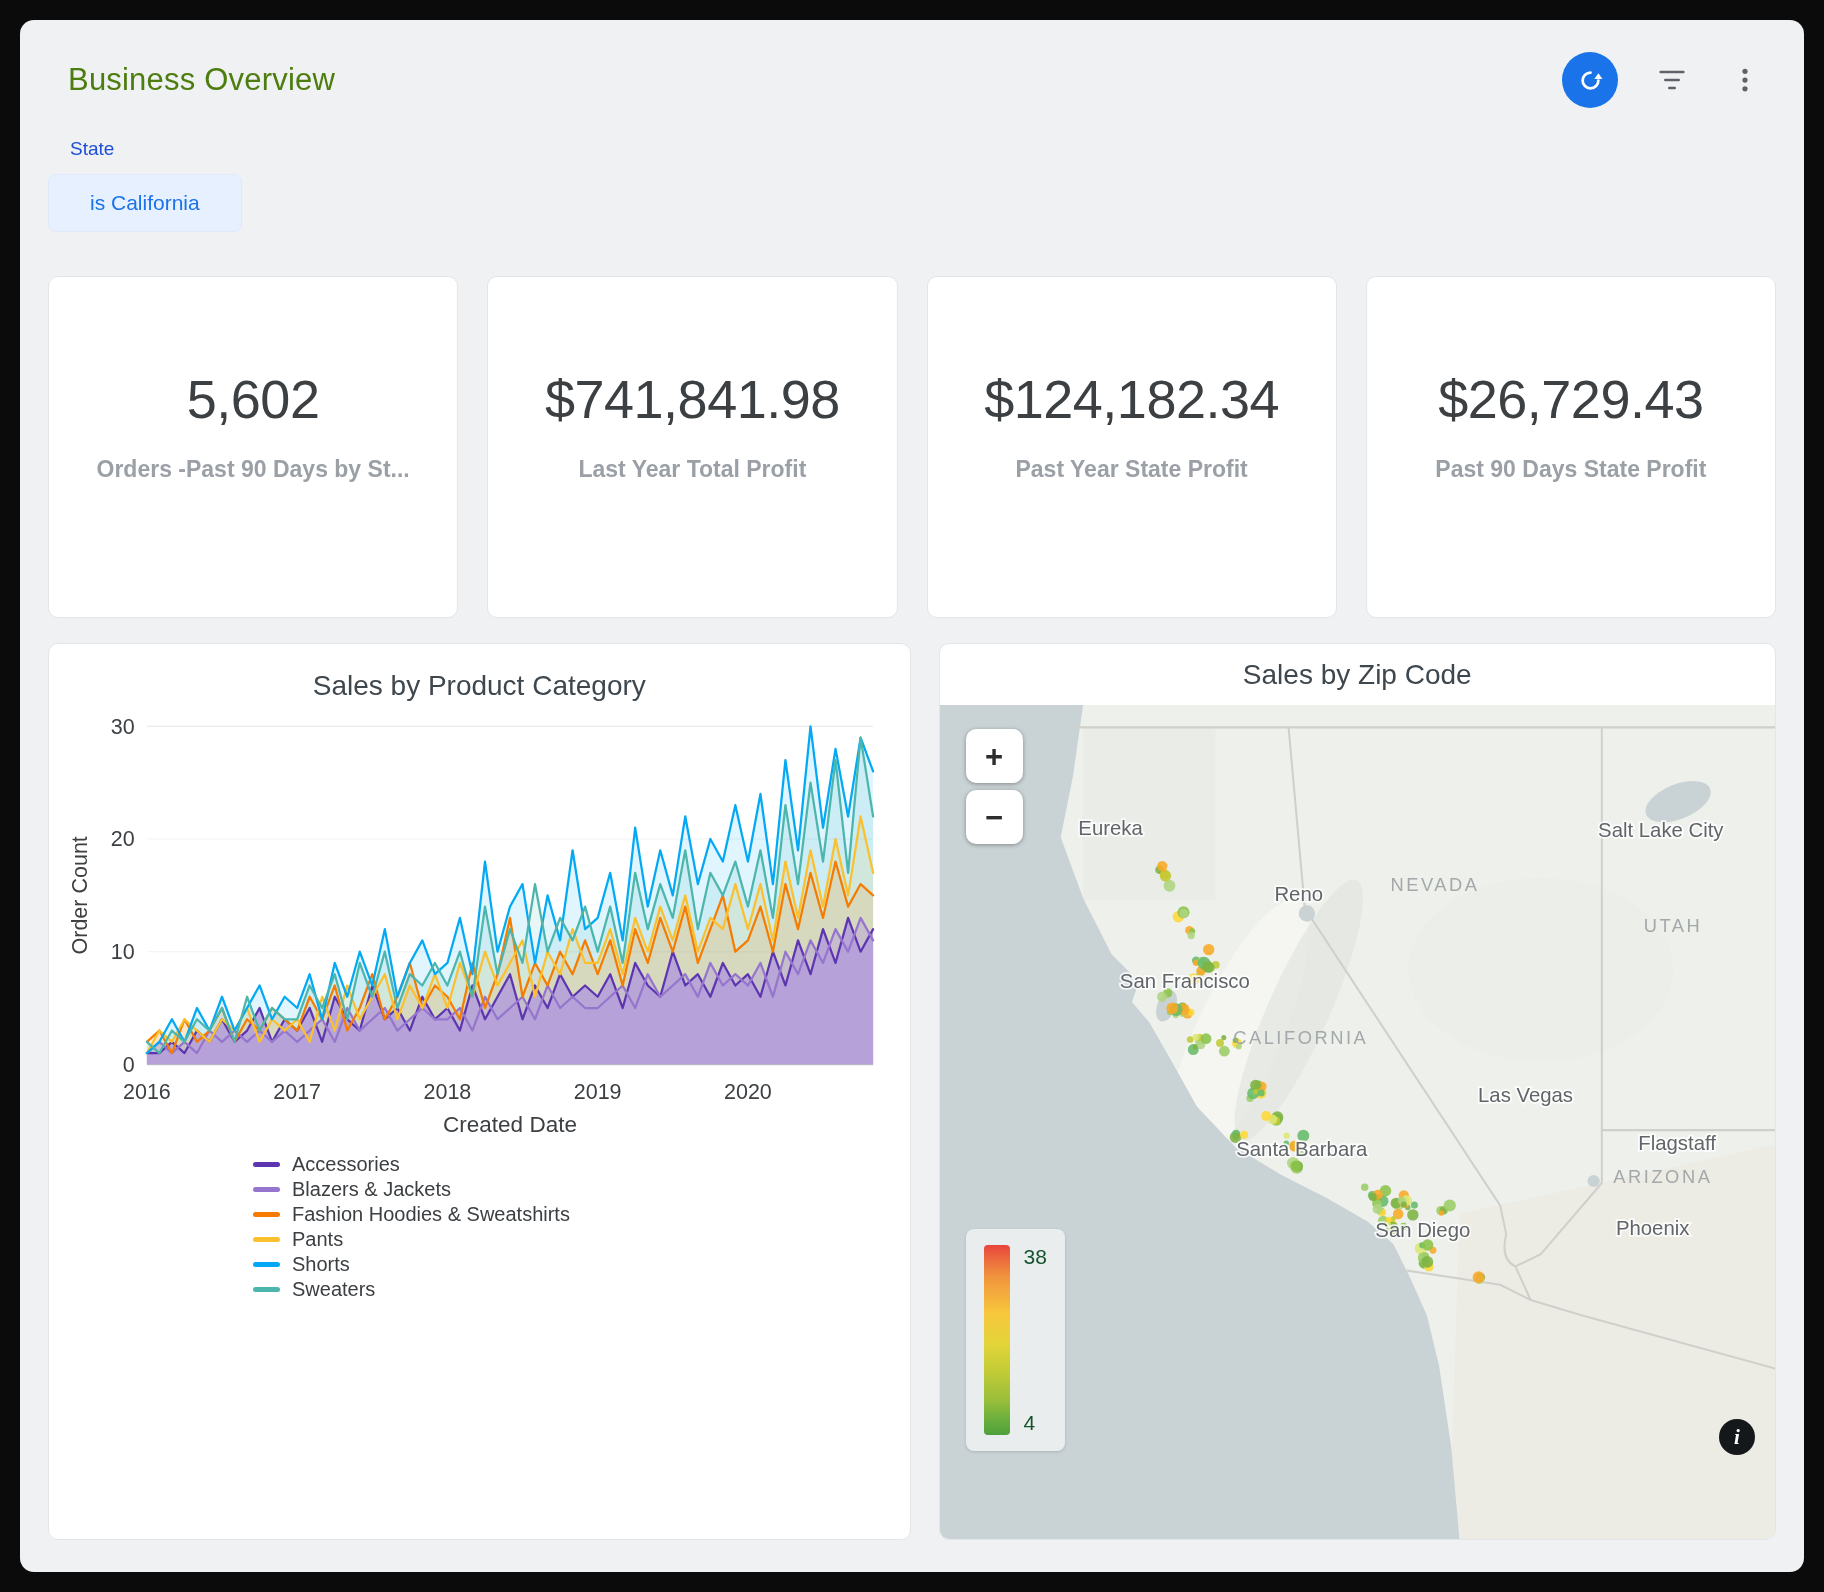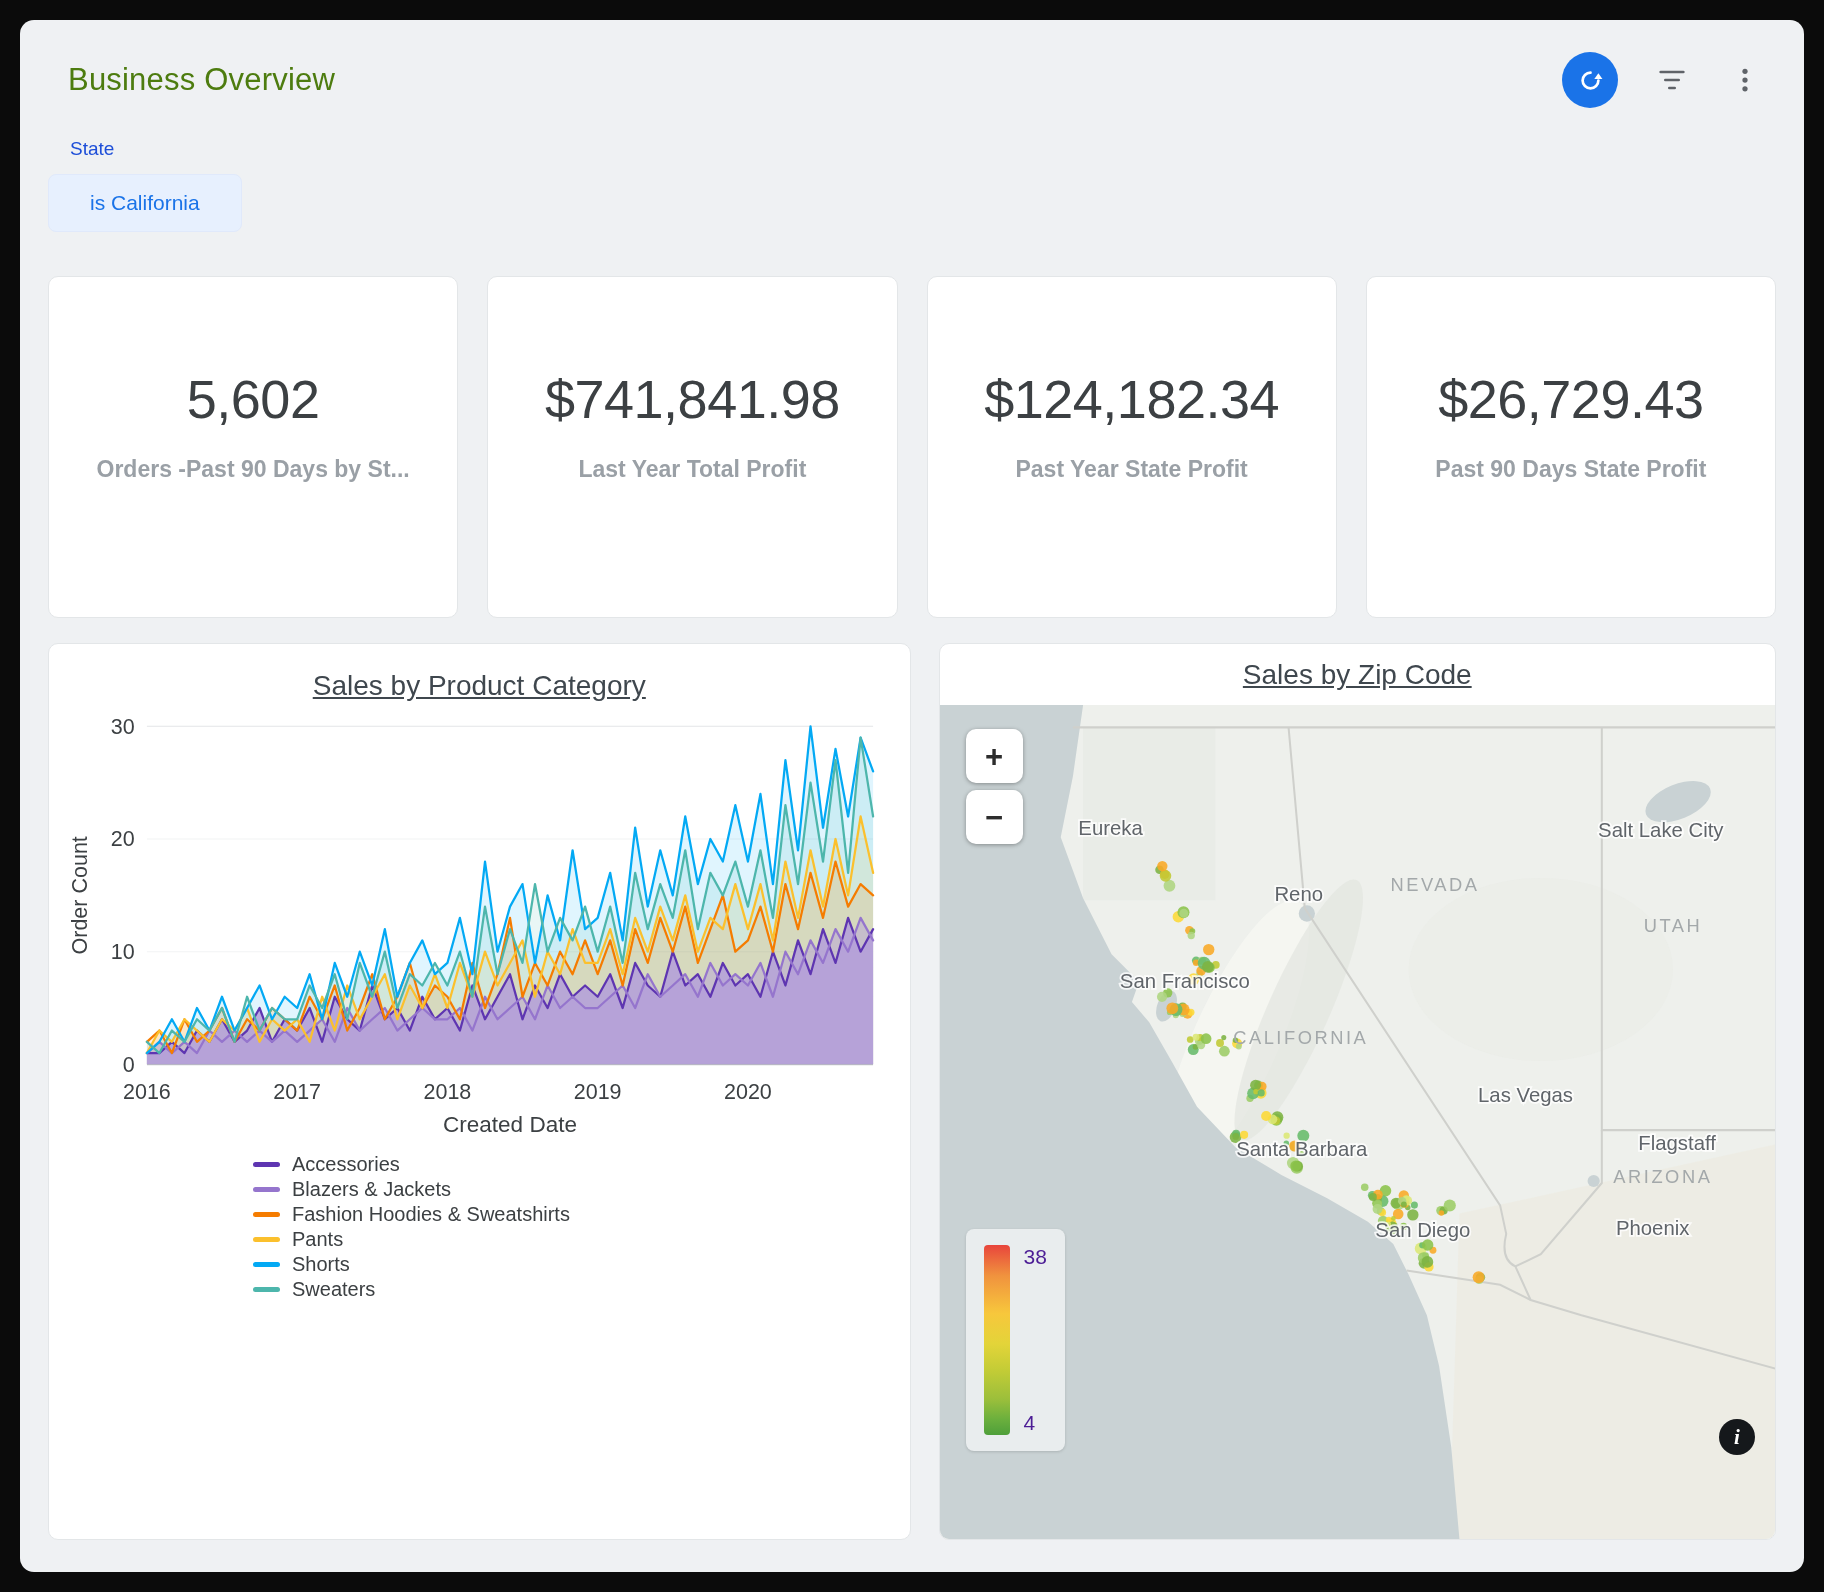--- a/index.html
+++ b/index.html
@@ -17,36 +17,36 @@
   
   .kpi-row{display:grid;grid-template-columns:repeat(4,1fr);gap:29px;margin-top:44px;}
   .kpi-card{background:#fff;border:1px solid #e3e6e8;border-radius:10px;height:340px;display:flex;flex-direction:column;align-items:center;justify-content:center;transform:translateY(0);}
   .kpi-inner{transform:translateY(-22px);text-align:center;}
   .kpi-value{font-size:54px;color:#3c4043;letter-spacing:-.5px;}
   .kpi-label{margin-top:26px;font-size:23px;color:#9aa0a6;font-weight:bold;}
   
   .charts-row{display:grid;grid-template-columns:1.03fr 1fr;gap:28px;margin-top:25px;height:897px;}
   .chart-card{background:#fff;border:1px solid #e3e6e8;border-radius:10px;overflow:hidden;display:flex;flex-direction:column;box-sizing:border-box;}
   .chart-card.left{padding:22px 18px 0;}
-  .chart-title{text-align:center;font-size:28px;color:#3f474e;font-weight:400;margin-top:4px;text-decoration:underline;}
+  .chart-title{text-align:center;font-size:28px;color:#3f474e;font-weight:400;margin-top:4px;}
   #category-chart{margin-top:10px;}
   #category-chart svg{width:100%;height:auto;display:block;}
   .cat-legend{margin:12px 0 0 186px;}
   .cat-legend .li{display:flex;align-items:center;height:25px;text-align:center;}
   .cat-legend .sw{width:27px;height:5px;border-radius:2.5px;margin-right:12px;flex:none;}
   .cat-legend .lt{font-size:20px;color:#3c4043;}
   .map-title-row{padding:11px 10px 0;}
   .map-wrap{flex:1;position:relative;margin-top:14px;background:#eef0ec;}
   .map-wrap > svg{position:absolute;inset:0;width:100%;height:100%;}
   
   .zoom-ctrl{position:absolute;top:24px;left:26px;display:flex;flex-direction:column;gap:7px;z-index:3;}
   .zoom-btn{width:57px;height:54px;background:#fff;border:none;border-radius:10px;box-shadow:0 1px 4px rgba(0,0,0,.35);font-size:31px;font-weight:700;color:#2d2d2d;cursor:pointer;display:flex;align-items:center;justify-content:center;line-height:1;}
   .map-legend{position:absolute;left:26px;bottom:88px;background:#e9edee;border-radius:8px;padding:16px 18px;display:flex;gap:12px;box-shadow:0 1px 3px rgba(0,0,0,.15);z-index:3;}
   .grad-bar{width:26px;height:190px;border-radius:4px;background:linear-gradient(180deg,#e8453c 0%,#f0923e 16%,#f7c73c 36%,#e3d439 52%,#c3cc36 66%,#9cbf3b 81%,#6aaf3d 92%,#4e9f3a 100%);}
-  .grad-labels{display:flex;flex-direction:column;justify-content:space-between;font-size:21px;color:#4c1d95;padding:0 0 0 2px;}
+  .grad-labels{display:flex;flex-direction:column;justify-content:space-between;font-size:21px;color:#14532d;padding:0 0 0 2px;}
   .info-btn{position:absolute;right:20px;bottom:84px;width:36px;height:36px;border-radius:50%;background:#15181b;border:none;color:#fff;font-family:"Liberation Serif",serif;font-style:italic;font-weight:700;font-size:21px;cursor:pointer;display:flex;align-items:center;justify-content:center;z-index:3;}
 </style>
 </head>
 <body>
 
 <div class="frame">
   <div class="panel">
 
     <div class="hdr">
       <div class="hdr-title">Business Overview</div>

